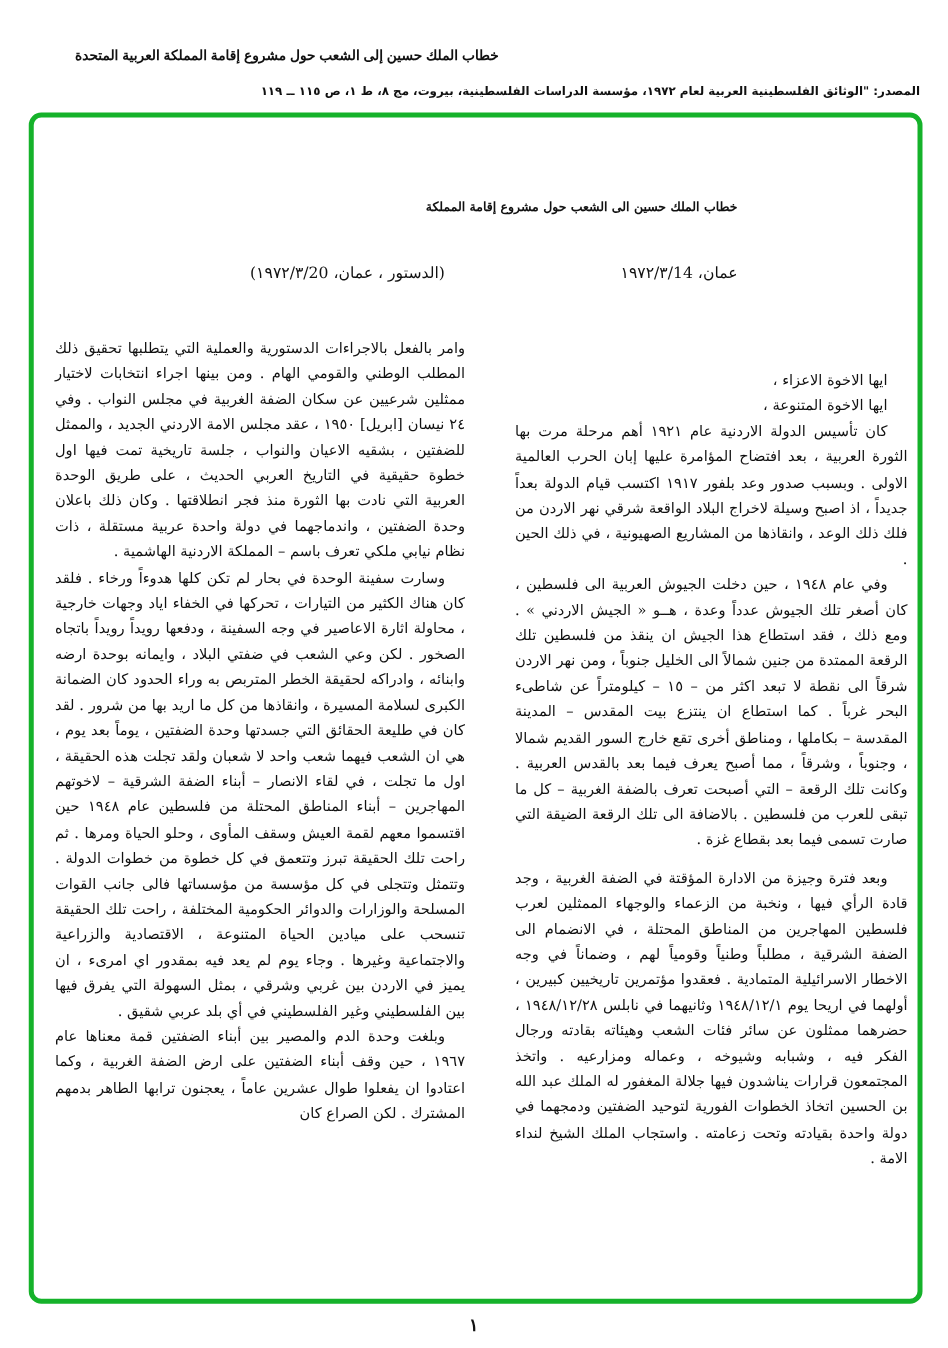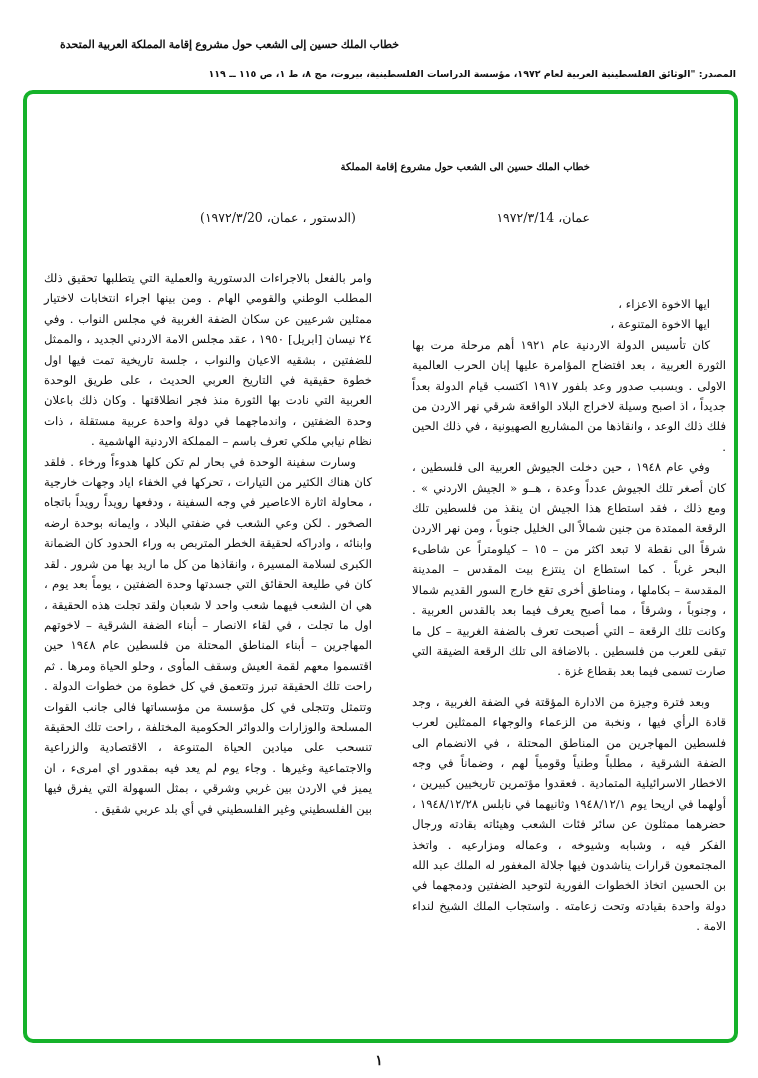--- a/index.html
+++ b/index.html
@@ -65,15 +65,16 @@
   <p class="indent">ايها الاخوة المتنوعة ،</p>
   <p class="indent">كان تأسيس الدولة الاردنية عام ١٩٢١ أهم مرحلة مرت بها الثورة العربية ، بعد افتضاح المؤامرة عليها إبان الحرب العالمية الاولى . وبسبب صدور وعد بلفور ١٩١٧ اكتسب قيام الدولة بعداً جديداً ، اذ اصبح وسيلة لاخراج البلاد الواقعة شرقي نهر الاردن من فلك ذلك الوعد ، وانقاذها من المشاريع الصهيونية ، في ذلك الحين .</p>
   <p class="indent">وفي عام ١٩٤٨ ، حين دخلت الجيوش العربية الى فلسطين ، كان أصغر تلك الجيوش عدداً وعدة ، هــو « الجيش الاردني » . ومع ذلك ، فقد استطاع هذا الجيش ان ينقذ من فلسطين تلك الرقعة الممتدة من جنين شمالاً الى الخليل جنوباً ، ومن نهر الاردن شرقاً الى نقطة لا تبعد اكثر من – ١٥ – كيلومتراً عن شاطىء البحر غرباً . كما استطاع ان ينتزع بيت المقدس – المدينة المقدسة – بكاملها ، ومناطق أخرى تقع خارج السور القديم شمالا ، وجنوباً ، وشرقاً ، مما أصبح يعرف فيما بعد بالقدس العربية . وكانت تلك الرقعة – التي أصبحت تعرف بالضفة الغربية – كل ما تبقى للعرب من فلسطين . بالاضافة الى تلك الرقعة الضيقة التي صارت تسمى فيما بعد بقطاع غزة .</p>
   <div class="gap"></div>
   <p class="indent">وبعد فترة وجيزة من الادارة المؤقتة في الضفة الغربية ، وجد قادة الرأي فيها ، ونخبة من الزعماء والوجهاء الممثلين لعرب فلسطين المهاجرين من المناطق المحتلة ، في الانضمام الى الضفة الشرقية ، مطلباً وطنياً وقومياً لهم ، وضماناً في وجه الاخطار الاسرائيلية المتمادية . فعقدوا مؤتمرين تاريخيين كبيرين ، أولهما في اريحا يوم ١٩٤٨/١٢/١ وثانيهما في نابلس ١٩٤٨/١٢/٢٨ ، حضرهما ممثلون عن سائر فئات الشعب وهيئاته بقادته ورجال الفكر فيه ، وشبابه وشيوخه ، وعماله ومزارعيه . واتخذ المجتمعون قرارات يناشدون فيها جلالة المغفور له الملك عبد الله بن الحسين اتخاذ الخطوات الفورية لتوحيد الضفتين ودمجهما في دولة واحدة بقيادته وتحت زعامته . واستجاب الملك الشيخ لنداء الامة .</p>
 </div>
 
 <div class="col col-left">
   <p>وامر بالفعل بالاجراءات الدستورية والعملية التي يتطلبها تحقيق ذلك المطلب الوطني والقومي الهام . ومن بينها اجراء انتخابات لاختيار ممثلين شرعيين عن سكان الضفة الغربية في مجلس النواب . وفي ٢٤ نيسان [ابريل] ١٩٥٠ ، عقد مجلس الامة الاردني الجديد ، والممثل للضفتين ، بشقيه الاعيان والنواب ، جلسة تاريخية تمت فيها اول خطوة حقيقية في التاريخ العربي الحديث ، على طريق الوحدة العربية التي نادت بها الثورة منذ فجر انطلاقتها . وكان ذلك باعلان وحدة الضفتين ، واندماجهما في دولة واحدة عربية مستقلة ، ذات نظام نيابي ملكي تعرف باسم – المملكة الاردنية الهاشمية .</p>
   <p class="indent">وسارت سفينة الوحدة في بحار لم تكن كلها هدوءاً ورخاء . فلقد كان هناك الكثير من التيارات ، تحركها في الخفاء اياد وجهات خارجية ، محاولة اثارة الاعاصير في وجه السفينة ، ودفعها رويداً رويداً باتجاه الصخور . لكن وعي الشعب في ضفتي البلاد ، وايمانه بوحدة ارضه وابنائه ، وادراكه لحقيقة الخطر المتربص به وراء الحدود كان الضمانة الكبرى لسلامة المسيرة ، وانقاذها من كل ما اريد بها من شرور . لقد كان في طليعة الحقائق التي جسدتها وحدة الضفتين ، يوماً بعد يوم ، هي ان الشعب فيهما شعب واحد لا شعبان ولقد تجلت هذه الحقيقة ، اول ما تجلت ، في لقاء الانصار – أبناء الضفة الشرقية – لاخوتهم المهاجرين – أبناء المناطق المحتلة من فلسطين عام ١٩٤٨ حين اقتسموا معهم لقمة العيش وسقف المأوى ، وحلو الحياة ومرها . ثم راحت تلك الحقيقة تبرز وتتعمق في كل خطوة من خطوات الدولة . وتتمثل وتتجلى في كل مؤسسة من مؤسساتها فالى جانب القوات المسلحة والوزارات والدوائر الحكومية المختلفة ، راحت تلك الحقيقة تنسحب على ميادين الحياة المتنوعة ، الاقتصادية والزراعية والاجتماعية وغيرها . وجاء يوم لم يعد فيه بمقدور اي امرىء ، ان يميز في الاردن بين غربي وشرقي ، بمثل السهولة التي يفرق فيها بين الفلسطيني وغير الفلسطيني في أي بلد عربي شقيق .</p>
+  <p class="indent">وبلغت وحدة الدم والمصير بين أبناء الضفتين قمة معناها عام ١٩٦٧ ، حين وقف أبناء الضفتين على ارض الضفة الغربية ، وكما اعتادوا ان يفعلوا طوال عشرين عاماً ، يعجنون ترابها الطاهر بدمهم المشترك . لكن الصراع كان</p>
 </div>
 
 <div class="page-no">١</div>
 
 </body></html>

